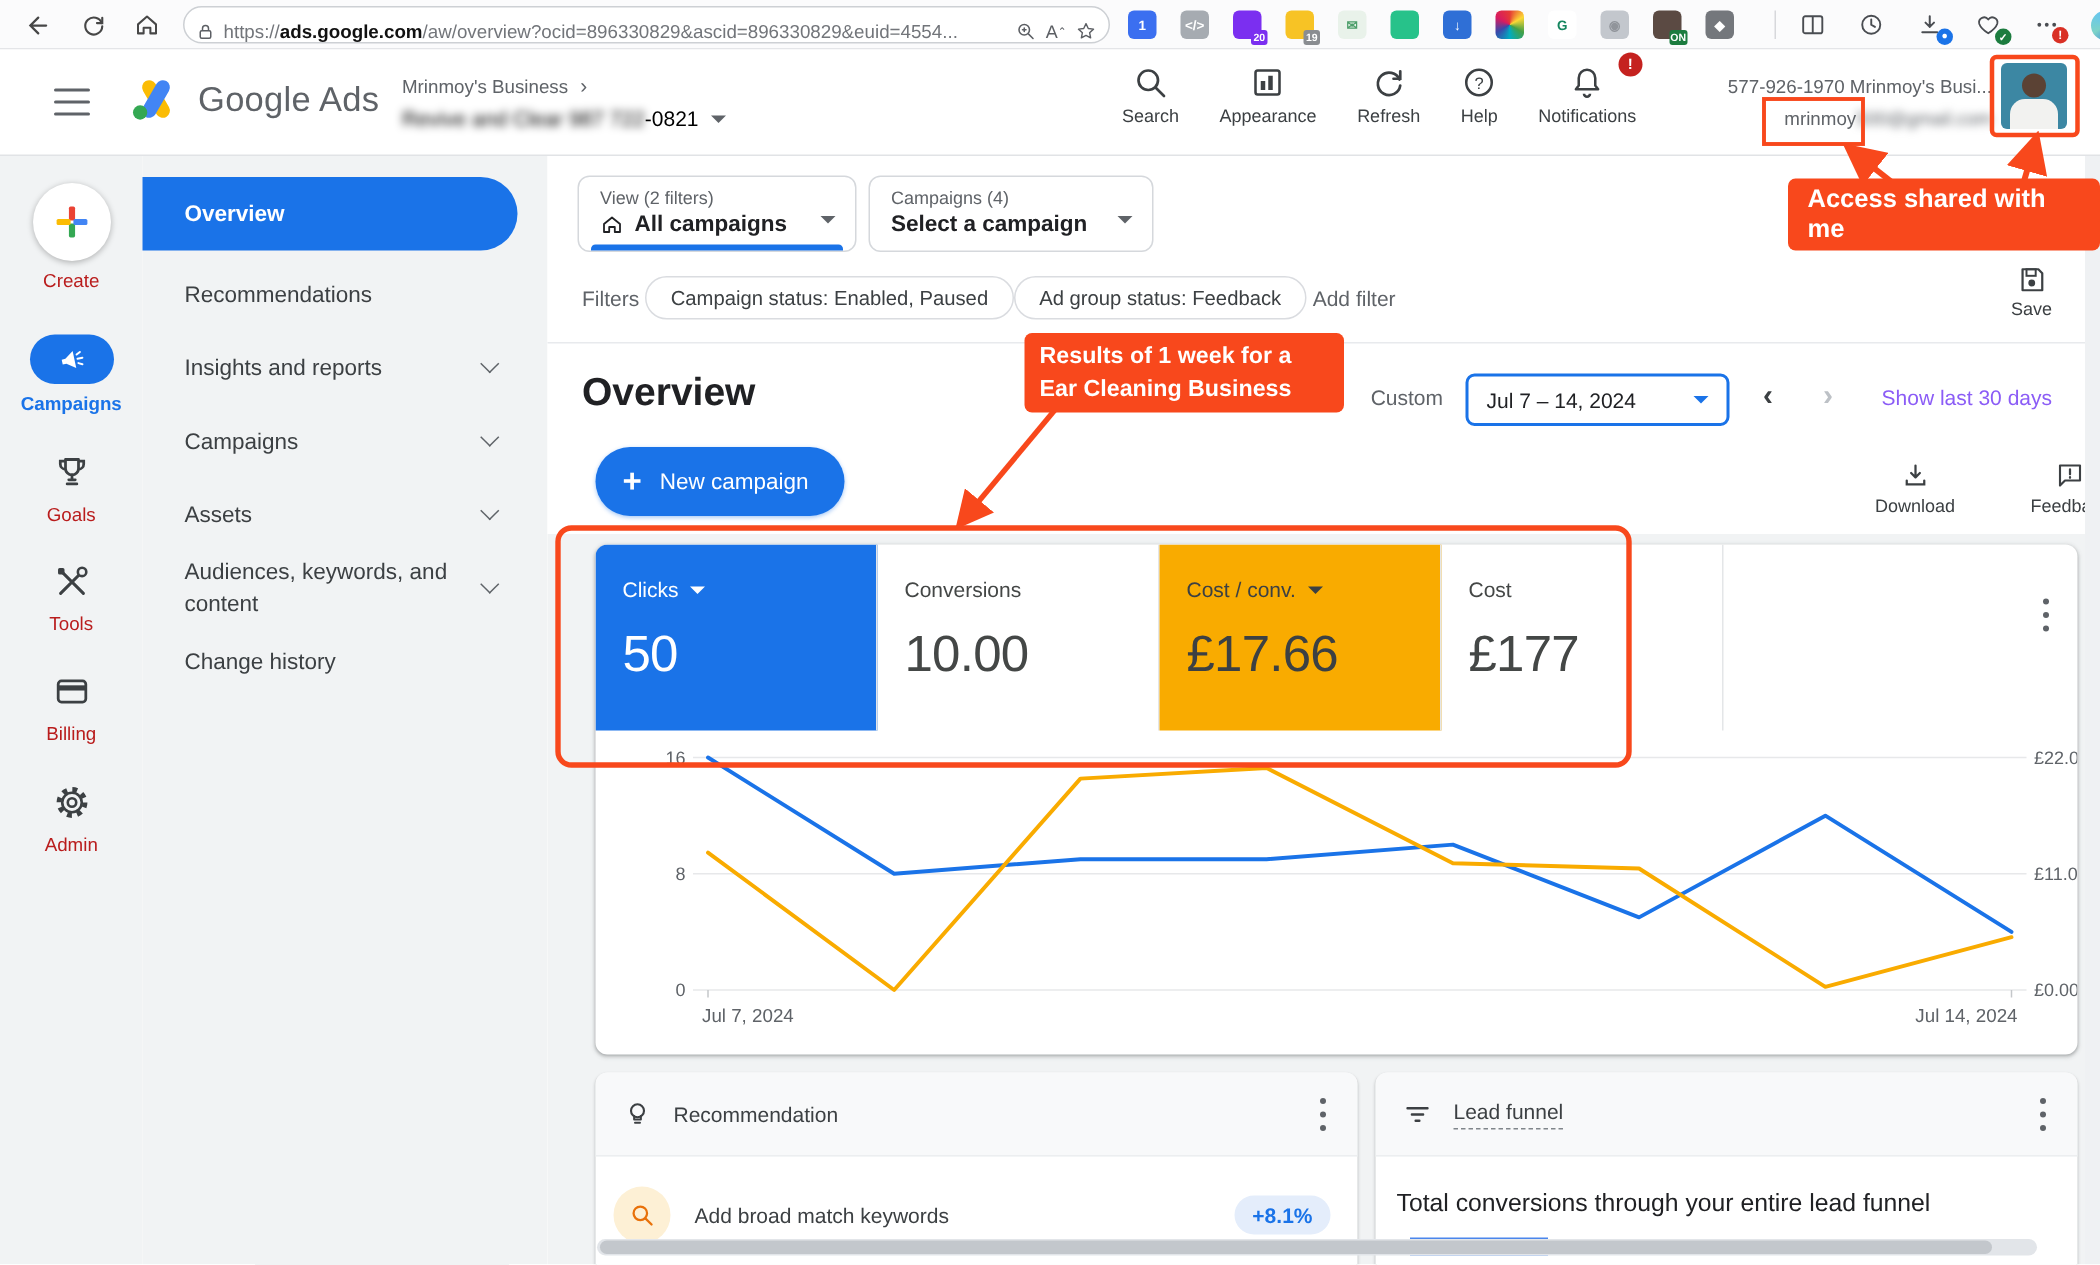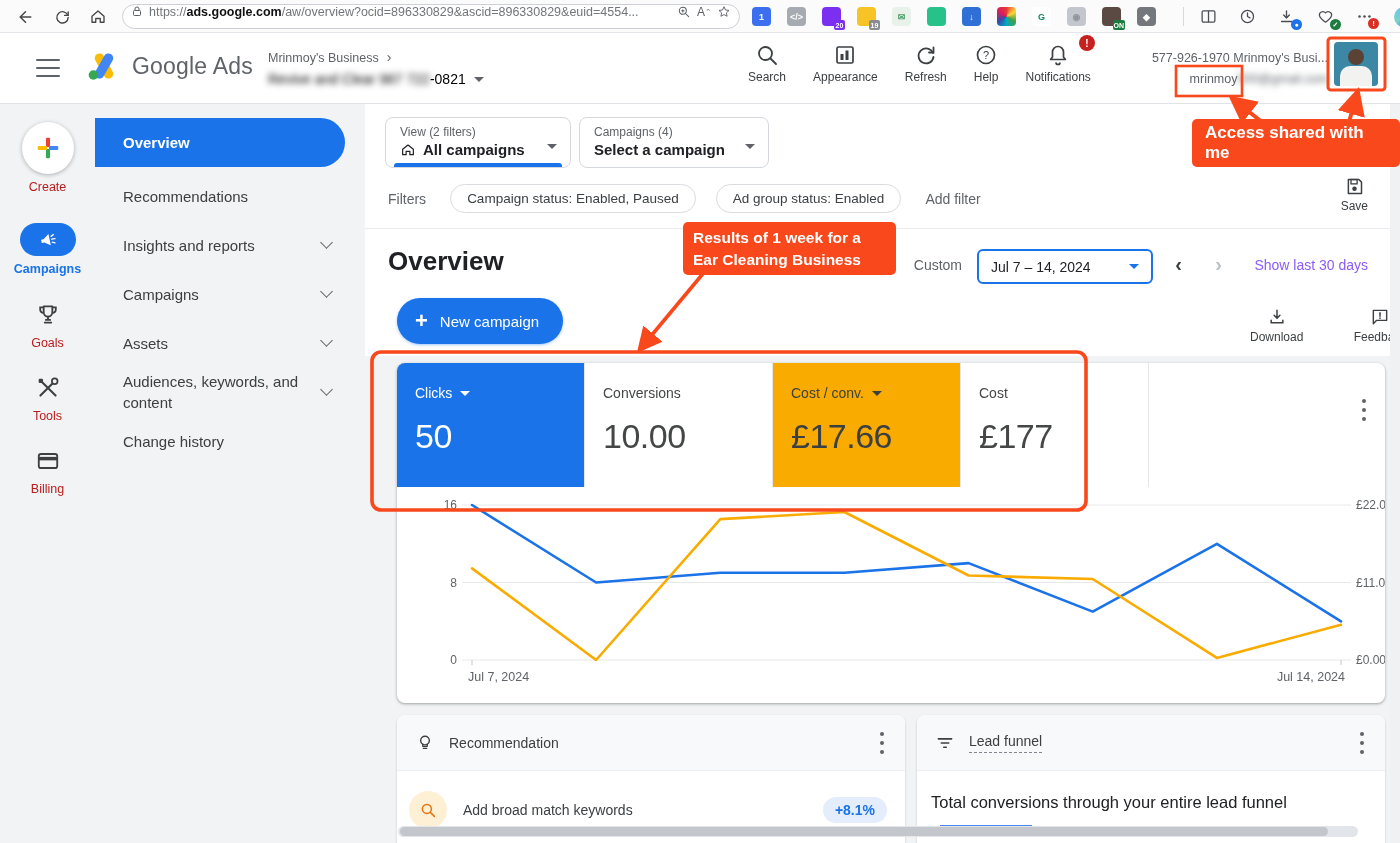--- a/index.html
+++ b/index.html
@@ -3,21 +3,21 @@
 <meta charset="utf-8">
 <style>
   *{margin:0;padding:0;box-sizing:border-box}
   html,body{background:#fff}
   body{font-family:"Liberation Sans", sans-serif; color:#202124}
   #app{position:relative;width:1400px;height:843px;overflow:hidden;background:#fff}
 
   
   .browser{position:absolute;top:0;left:0;width:1400px;height:33px;background:#fbfbfc;border-bottom:1px solid #e4e5e8;display:flex;align-items:center}
   .bnav{position:absolute;top:3px;width:28px;height:28px;display:flex;align-items:center;justify-content:center;color:#474747;cursor:pointer}
-  .url-pill{position:absolute;left:122px;top:4px;width:618px;height:25px;border:1px solid #cdd0d4;border-radius:13px;background:#fff;display:flex;align-items:flex-start;padding:0 8px;gap:6px}
+  .url-pill{position:absolute;left:122px;top:4px;width:618px;height:25px;border:1px solid #cdd0d4;border-radius:13px;background:#fff;display:flex;align-items:flex-end;padding:0 8px;gap:6px}
   .url-text{font-size:12.5px;color:#72757a;white-space:nowrap;overflow:hidden;flex:1}
   .url-text .host{color:#111;font-weight:bold}
   .pill-ic{color:#5c5f64;flex:0 0 auto;display:flex;align-items:center}
   .ext-row{position:absolute;left:752px;top:7px;display:flex;gap:16px}
   .ext-ic{position:relative;width:19px;height:19px;border-radius:4px;display:flex;align-items:center;justify-content:center;font-size:9px;font-weight:bold;color:#fff;cursor:pointer}
   .ext-badge{position:absolute;right:-4px;bottom:-4px;min-width:11px;height:10px;border-radius:2px;font-size:7px;font-weight:bold;color:#fff;display:flex;align-items:center;justify-content:center;padding:0 1px}
   .tb-divider{position:absolute;left:1183px;top:7px;width:1px;height:19px;background:#d7d8db}
   .cluster{position:absolute;left:1196px;top:4px;display:flex;gap:14px}
   .cl-ic{position:relative;width:25px;height:25px;display:flex;align-items:center;justify-content:center;color:#4a4d52;cursor:pointer}
   .dot-badge{position:absolute;right:-2px;bottom:0;width:11px;height:11px;border-radius:50%;background:#d93025;color:#fff;font-size:8px;font-weight:bold;display:flex;align-items:center;justify-content:center}
@@ -64,21 +64,21 @@
   .main{position:absolute;top:104px;left:365px;width:1035px;height:739px;background:#fff}
   .gray-zone{position:absolute;top:252px;left:0;width:1035px;height:487px;background:#f1f3f4}
 
   .viewbox{position:absolute;top:13px;height:51px;border:1px solid #d5d8dc;border-radius:8px;background:#fff;cursor:pointer}
   .viewbox .vlabel{font-size:12px;color:#5f6368;margin:7px 0 2px 14px}
   .viewbox .vvalue{display:flex;align-items:center;gap:7px;margin-left:14px;font-size:15px;font-weight:bold;color:#202124}
   .blue-underline{position:absolute;left:8px;right:8px;bottom:0;height:4px;border-radius:3px 3px 0 0;background:#1a73e8}
   .caret{width:0;height:0;border-left:5px solid transparent;border-right:5px solid transparent;border-top:5.5px solid #5f6368}
   .vcaret{position:absolute;right:13px;bottom:18px}
 
-  .filters-row{position:absolute;top:80px;left:23px;display:flex;align-items:center;gap:20px}
+  .filters-row{position:absolute;top:80px;left:23px;display:flex;align-items:center;gap:0}
   .filters-lbl{font-size:14px;color:#5f6368;margin-right:4px}
   .chip{height:29px;border:1px solid #dadce0;border-radius:15px;display:flex;align-items:center;padding:0 16px;font-size:13.5px;color:#3c4043;background:#fff;cursor:pointer}
   .add-filter{font-size:14px;color:#5f6368;cursor:pointer;margin-left:4px}
   .save-block{position:absolute;top:72px;right:32px;display:flex;flex-direction:column;align-items:center;gap:2px;color:#3c4043;cursor:pointer}
   .save-block .lbl{font-size:12px}
 
   .overview-row{position:absolute;top:124px;left:0;width:1035px;height:70px;border-top:1px solid #e8eaed}
   .page-title{position:absolute;left:23px;top:17px;font-size:26px;color:#202124}
   .custom-lbl{position:absolute;right:438px;top:28px;font-size:14px;color:#5f6368}
   .date-pill{position:absolute;right:247px;top:20px;width:176px;height:35px;border:2px solid #1a73e8;border-radius:6px;background:#fff;display:flex;align-items:center;justify-content:space-between;padding:0 12px;font-size:14px;color:#202124;cursor:pointer}
@@ -357,20 +357,30 @@
     </div>
     <div class="rail-item" style="top:342px">
       <span class="rail-ic">
         <svg class="ic" width="26" height="26" viewBox="0 0 24 24">
             <rect x="3.5" y="5.5" width="17" height="13" rx="2" stroke="#3c4043" stroke-width="1.7" fill="none"></rect>
             <rect x="3.5" y="8.2" width="17" height="3.2" fill="#3c4043"></rect>
           </svg>
       </span>
       <span class="rail-lbl">Billing</span>
     </div>
+    <div class="rail-item" style="top:416px">
+      <span class="rail-ic">
+        <svg class="ic" width="26" height="26" viewBox="0 0 24 24">
+            <circle cx="12" cy="12" r="8" stroke="#3c4043" stroke-width="3" fill="none" stroke-dasharray="3 3.28"></circle>
+            <circle cx="12" cy="12" r="6" stroke="#3c4043" stroke-width="1.6" fill="none"></circle>
+            <circle cx="12" cy="12" r="2.6" stroke="#3c4043" stroke-width="1.6" fill="none"></circle>
+          </svg>
+      </span>
+      <span class="rail-lbl">Admin</span>
+    </div>
   </div>
 
   <div class="subnav">
     <div class="nav-item active" style="top:14px;height:49px">
         <span>Overview</span>
       </div>
     <div class="nav-item" style="top:72px;height:40px">
         <span>Recommendations</span>
       </div>
     <div class="nav-item" style="top:121px;height:40px">
@@ -412,21 +422,21 @@
       <div class="vlabel">Campaigns (4)</div>
       <div class="vvalue">
           <span>Select a campaign</span>
         </div>
       <span class="caret vcaret"></span>
     </div>
 
     <div class="filters-row">
       <span class="filters-lbl">Filters</span>
       <span class="chip">Campaign status: Enabled, Paused</span>
-      <span class="chip">Ad group status: Enabled</span>
+      <span class="chip">Ad group status: Feedback</span>
       <span class="add-filter">Add filter</span>
     </div>
     <div class="save-block">
       <svg class="ic" width="21" height="21" viewBox="0 0 24 24">
           <path d="M5 4h12l3 3v13H5z" stroke="#3c4043" stroke-width="1.7" fill="none" stroke-linejoin="round"></path>
           <rect x="8" y="4" width="7" height="5" stroke="#3c4043" stroke-width="1.5" fill="none"></rect>
           <circle cx="12" cy="14.5" r="2.6" fill="#3c4043"></circle>
         </svg>
       <span class="lbl">Save</span>
     </div>

